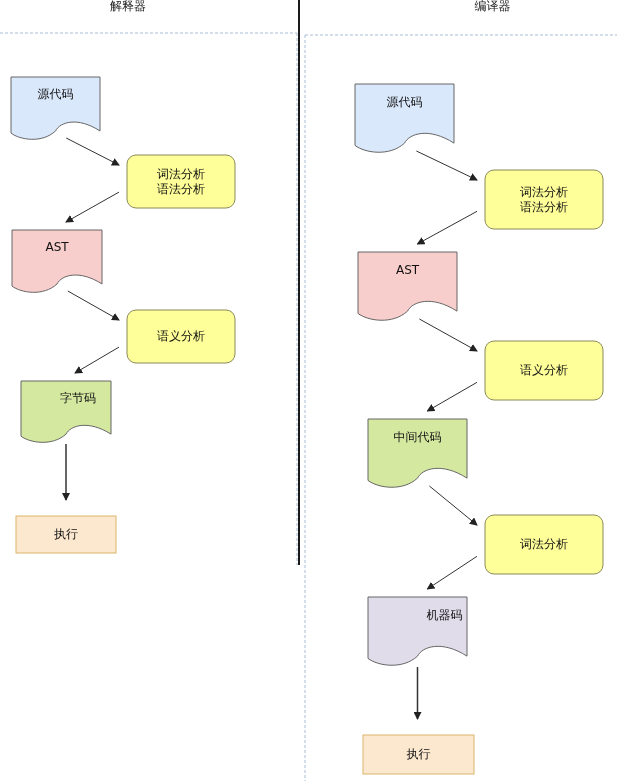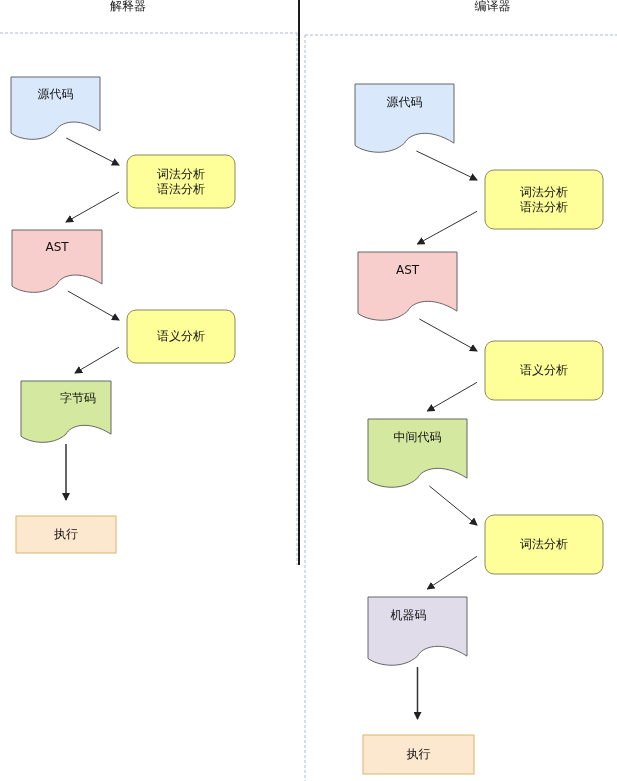--- a/index.html
+++ b/index.html
@@ -70,15 +70,15 @@
     <div class="node-label" style="left: 127px; top: 310px; width: 108px; height: 53px;">语义分析</div>
     <div class="node-label" style="left: 21px; top: 381px; width: 90px; height: 34.1px; padding-left: 12px;">字节码</div>
     <div class="node-label" style="left: 16px; top: 516px; width: 100px; height: 37px;">执行</div>
     <div class="node-label" style="left: 355px; top: 84px; width: 99px; height: 37.95px;">源代码</div>
     <div class="node-label" style="left: 485px; top: 170px; width: 118px; height: 59px;">词法分析
 语法分析</div>
     <div class="node-label" style="left: 358px; top: 252px; width: 99px; height: 37.95px;">AST</div>
     <div class="node-label" style="left: 485px; top: 341px; width: 118px; height: 59px;">语义分析</div>
     <div class="node-label" style="left: 368px; top: 419px; width: 99px; height: 37.95px;">中间代码</div>
     <div class="node-label" style="left: 485px; top: 515px; width: 118px; height: 59px;">词法分析</div>
-    <div class="node-label" style="left: 368px; top: 597px; width: 81px; height: 37.95px;">机器码</div>
+    <div class="node-label" style="left: 368px; top: 597px; width: 81px; height: 37.95px; padding-left: 36px;">机器码</div>
     <div class="node-label" style="left: 363px; top: 735px; width: 111px; height: 39px;">执行</div>
   </div>
 
 </body></html>

